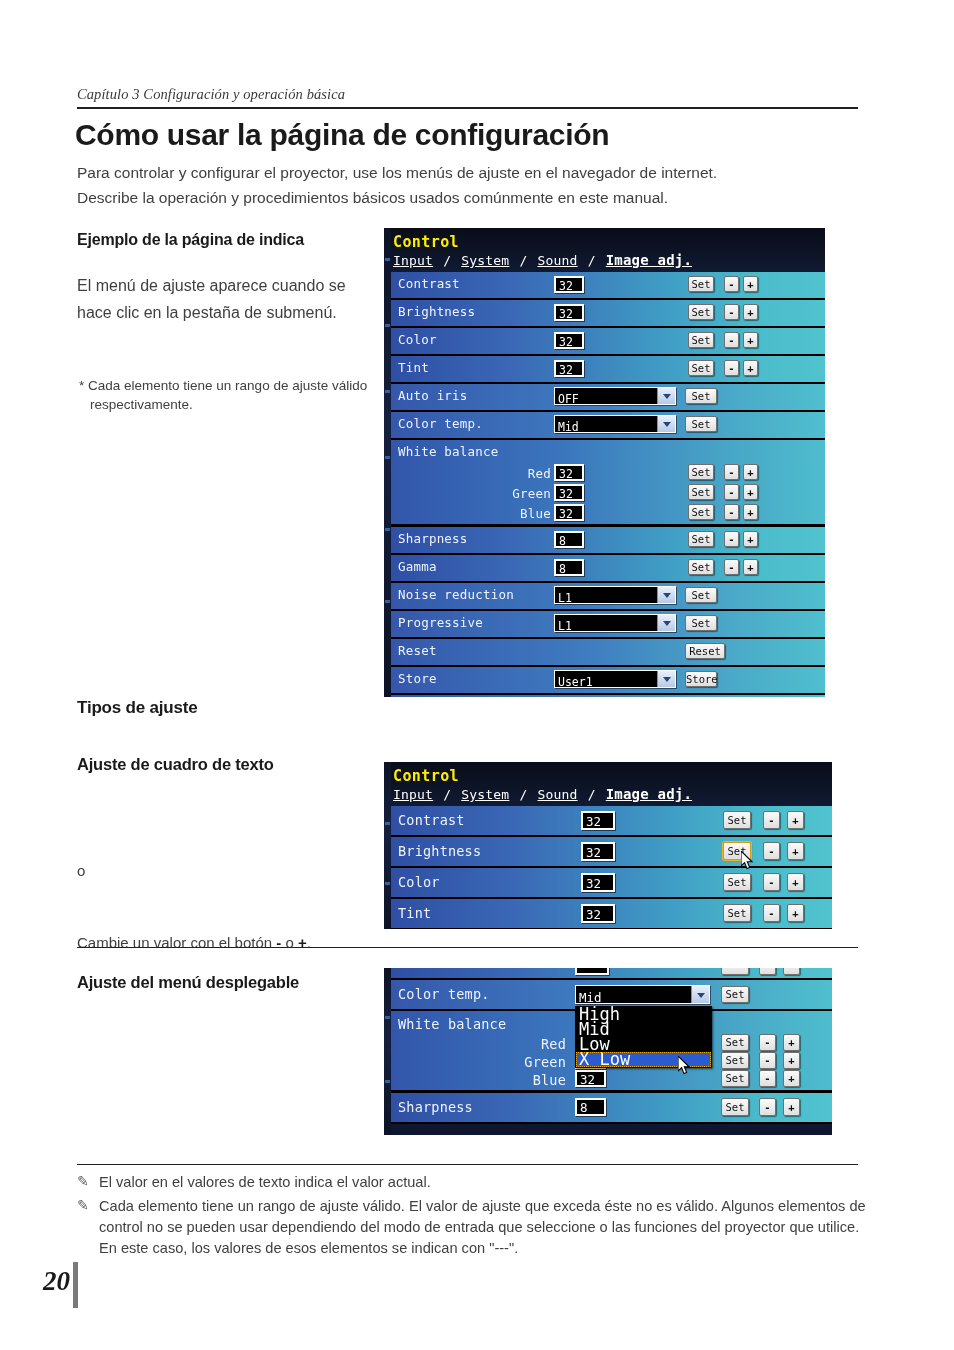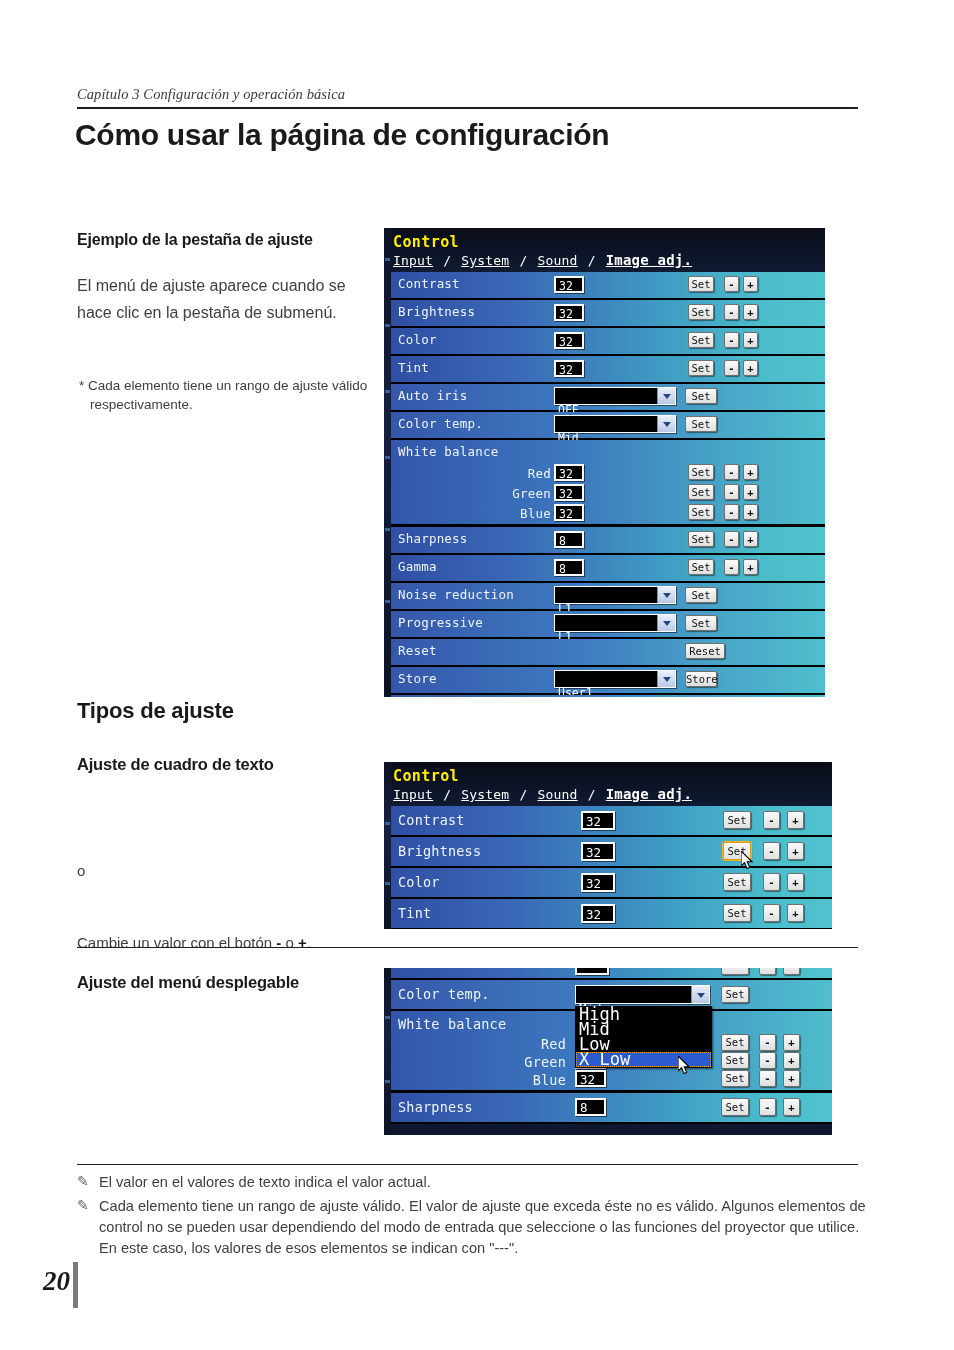--- a/index.html
+++ b/index.html
@@ -39,21 +39,21 @@
     font-size:16.5px;font-weight:bold;color:#1a1a1a;letter-spacing:-.2px;
   }
   .body-t{font-size:15px;line-height:22px;color:#3f3f3f;}
   .small-t{font-size:13.5px;line-height:19px;color:#3f3f3f;}
 
   .s1-head{position:absolute;left:77px;top:231px;width:300px;}
   .s1-p1{position:absolute;left:77px;top:272px;width:290px;font-size:16px;line-height:27px;color:#3f3f3f;}
   .s1-p2{position:absolute;left:79px;top:376px;width:290px;}
   .s1-p2 .ind{display:block;padding-left:11px;text-indent:-11px;}
 
-  .s2-head{position:absolute;left:77px;top:698px;width:300px;font-size:22px;}
+  .s2-head{position:absolute;left:77px;top:698px;width:300px;font-size:17px;}
   .s3-head{position:absolute;left:77px;top:755px;width:300px;}
   .s3-p1{position:absolute;left:77px;top:779px;width:300px;}
   .s3-o{position:absolute;left:77px;top:862px;width:300px;font-size:15px;color:#3f3f3f;}
   .s3-p2{position:absolute;left:77px;top:906px;width:310px;font-size:15px;color:#3f3f3f;margin-top:28px;}
   .s4-head{position:absolute;left:77px;top:973px;width:310px;}
   .s4-p1{position:absolute;left:77px;top:998px;width:305px;}
   b{font-weight:bold;color:#1a1a1a;}
 
   
   .rule{position:absolute;height:1.4px;background:#231f20;}
@@ -134,21 +134,21 @@
     position:absolute;background:#000;border:2px solid #fff;
     color:#fff;font-size:11.5px;line-height:14px;
     padding:1px 2px 1px 3px;box-sizing:border-box;
     box-shadow:1px 1px 0 rgba(0,0,0,.55);
   }
   
   .sel{
     position:absolute;background:#000;border:1.5px solid #ffffff;
     color:#fff;font-size:11.5px;line-height:15px;
     box-sizing:border-box;box-shadow:1px 1px 0 rgba(0,0,0,.5);
-    padding:15px 0 0 3px;
+    padding:4px 0 0 3px;
   }
   .sel .arrow{
     position:absolute;right:0;top:0;bottom:0;width:17px;
     background:linear-gradient(180deg,#eaf0fb,#b9c9e4);
     border-left:1px solid #7d8ea8;
   }
   .sel .arrow:after{
     content:"";position:absolute;left:50%;top:50%;margin-left:-4px;margin-top:-2px;
     border-left:4px solid transparent;border-right:4px solid transparent;
     border-top:5px solid #24467e;
@@ -182,22 +182,26 @@
 </style>
 </head>
 <body>
 
 <div class="page">
 
   <div class="runhead">Capítulo 3 Configuración y operación básica</div>
   <div class="runrule"></div>
 
   <div class="h1">Cómo usar la página de configuración</div>
-
-  <div class="s1-head h2">Ejemplo de la pestaña de ajuste</div>
+  <div class="intro">
+    <span>Para controlar y configurar el proyector, use los menús de ajuste en el navegador de internet.</span><br>
+    <span>Describe la operación y procedimientos básicos usados comúnmente en este manual.</span>
+  </div>
+
+  <div class="s1-head h2">Ejemplo de la página de indica</div>
   <div class="s1-p1">El menú de ajuste aparece cuando se hace clic en la pestaña de submenú.</div>
   <div class="s1-p2 small-t">
     <span class="ind">* Cada elemento tiene un rango de ajuste válido respectivamente.</span>
   </div>
 
   <div class="shot" id="shot-full" style="left:384px;top:228px;width:441px;height:469px;">
     <div class="shot-head">
       <div class="shot-title">Control</div>
       <div class="shot-nav" id="nav-full"><span class="lnk">Input</span><span class="sep"> / </span><span class="lnk">System</span><span class="sep"> / </span><span class="lnk">Sound</span><span class="sep"> / </span><span class="lnk cur">Image adj.</span></div>
     </div>

